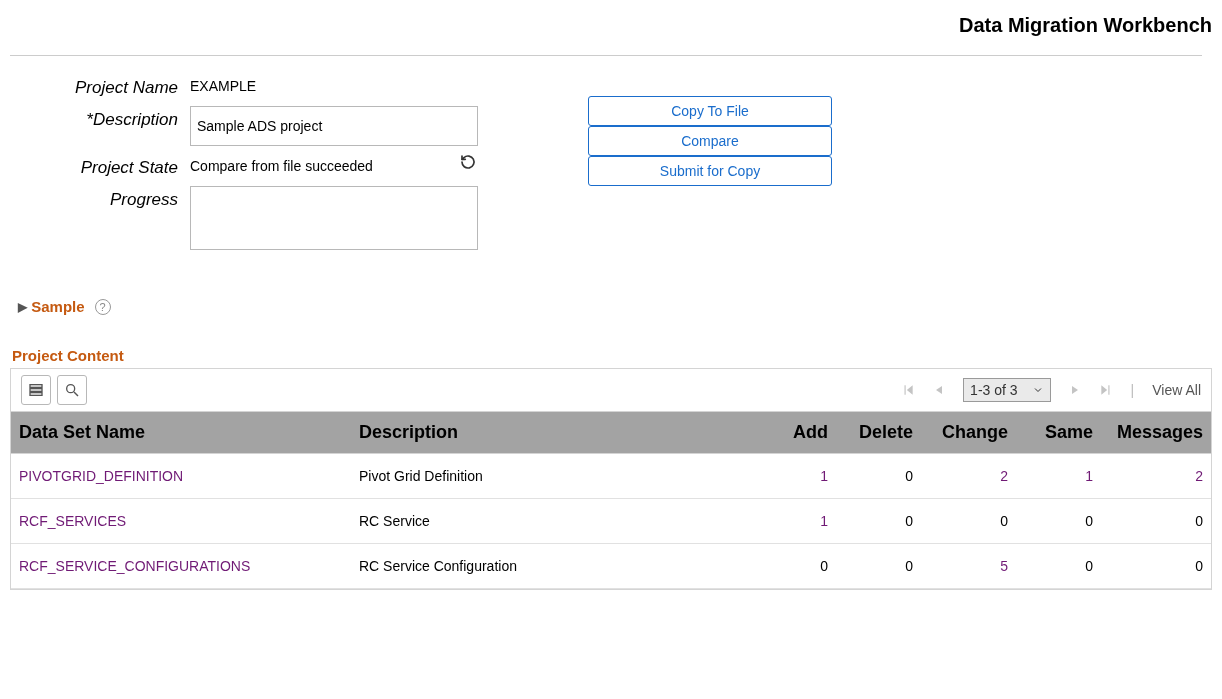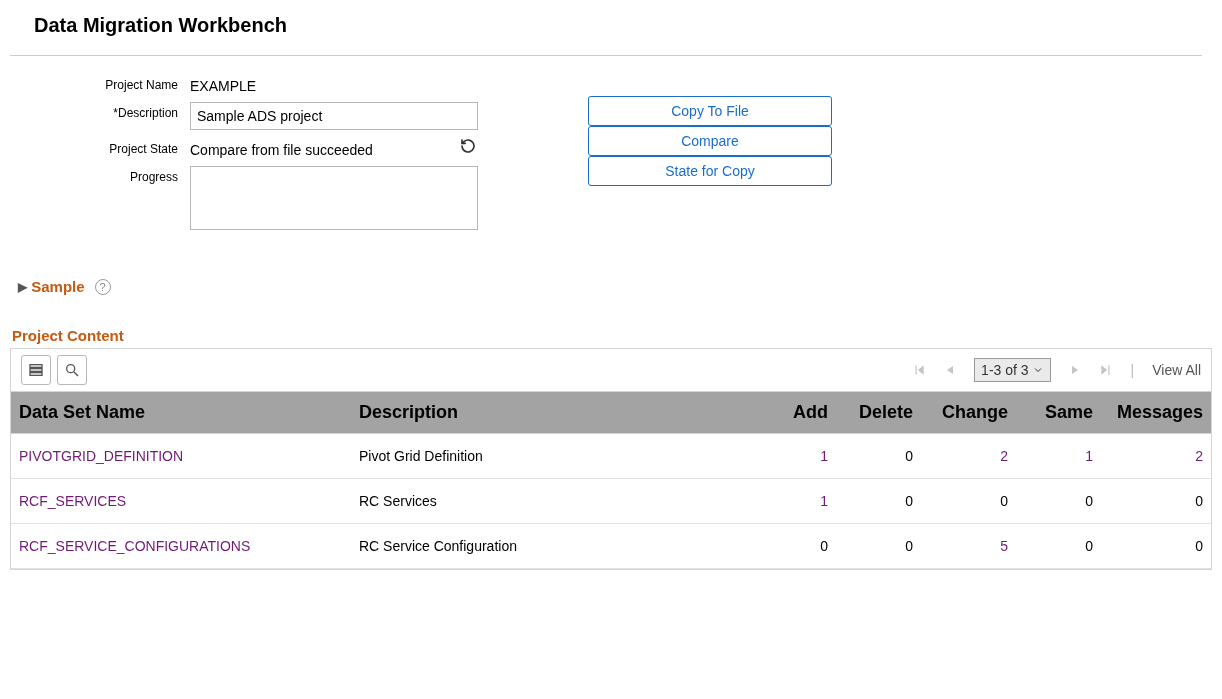--- a/index.html
+++ b/index.html
@@ -8,20 +8,21 @@
     margin: 0;
     padding: 10px 10px 10px 10px;
     background: #fff;
     color: #000;
     font-size: 14px;
   }
   .page-title {
     font-size: 20px;
     font-weight: bold;
     margin: 4px 0 18px 24px;
+    text-align: right;
   }
   hr.sep {
     border: none;
     border-top: 1px solid #ccc;
     margin: 0 10px 18px 0;
   }
   .form-area {
     display: flex;
     gap: 110px;
     margin-left: 0;
@@ -32,34 +33,35 @@
   }
   .form-row {
     display: flex;
     align-items: flex-start;
     margin-bottom: 8px;
   }
   .lbl {
     width: 180px;
     text-align: right;
     padding-right: 12px;
-    font-size: 12px;
+    font-size: 17px;
     padding-top: 4px;
+    font-style: italic;
   }
   .val-text {
     padding-top: 4px;
   }
   input[type="text"].inp, textarea.inp {
     border: 1px solid #b8b8b8;
     padding: 4px 6px;
     font-family: inherit;
     font-size: 14px;
     resize: none;
   }
-  .inp.desc { width: 288px; height: 28px; }
+  .inp.desc { width: 288px; height: 40px; }
   .inp.comments { width: 288px; height: 64px; }
   .inp.progress { width: 288px; height: 64px; }
   .state-row { position: relative; }
   .refresh-icon {
     position: absolute;
     left: 450px;
     top: 0;
     cursor: pointer;
     color: #333;
   }
@@ -121,21 +123,21 @@
     width: 30px; height: 30px;
     border:1px solid #b8b8b8; background:#fff; border-radius:3px;
     display:inline-flex; align-items:center; justify-content:center;
     cursor:pointer; color:#555;
   }
   .toolbar-right { display:flex; align-items:center; gap:18px; color:#9a9a9a; }
   .nav-icon { cursor:pointer; display:inline-flex; }
   .nav-icon.disabled { color:#c4c4c4; cursor:default; }
   .range-box {
     border:1px solid #9a9a9a; background:#eaeaea; padding:3px 6px;
-    display:inline-flex; align-items:center; gap:3px; cursor:pointer; color:#333;
+    display:inline-flex; align-items:center; gap:14px; cursor:pointer; color:#333;
   }
   .vbar { color:#bbb; }
   .view-all { color:#555; cursor:pointer; }
   table.grid {
     width: 100%;
     border-collapse: collapse;
     table-layout: fixed;
   }
   table.grid th {
     text-align: left;
@@ -183,21 +185,21 @@
     </div>
     <div class="form-row">
       <div class="lbl">Progress</div>
       <textarea class="inp progress" style=""></textarea>
     </div>
   </div>
 
   <div class="action-col">
     <button class="action-btn">Copy To File</button>
     <button class="action-btn">Compare</button>
-    <button class="action-btn">State for Copy</button>
+    <button class="action-btn">Submit for Copy</button>
   </div>
 </div>
 
 <div class="filters-row">
   <div class="filters-toggle">
     <span class="tri">▶</span>
     <span>Sample</span>
   </div>
   <span class="help-circle">?</span>
 </div>
@@ -279,21 +281,21 @@
           <td><a class="link">PIVOTGRID_DEFINITION</a></td>
           <td>Pivot Grid Definition</td>
           <td class="num"><a class="link">1</a></td>
           <td class="num">0</td>
           <td class="num"><a class="link">2</a></td>
           <td class="num"><a class="link">1</a></td>
           <td class="num"><a class="link">2</a></td>
         </tr>
         <tr>
           <td><a class="link">RCF_SERVICES</a></td>
-          <td>RC Services</td>
+          <td>RC Service</td>
           <td class="num"><a class="link">1</a></td>
           <td class="num">0</td>
           <td class="num">0</td>
           <td class="num">0</td>
           <td class="num">0</td>
         </tr>
         <tr>
           <td><a class="link">RCF_SERVICE_CONFIGURATIONS</a></td>
           <td>RC Service Configuration</td>
           <td class="num">0</td>

